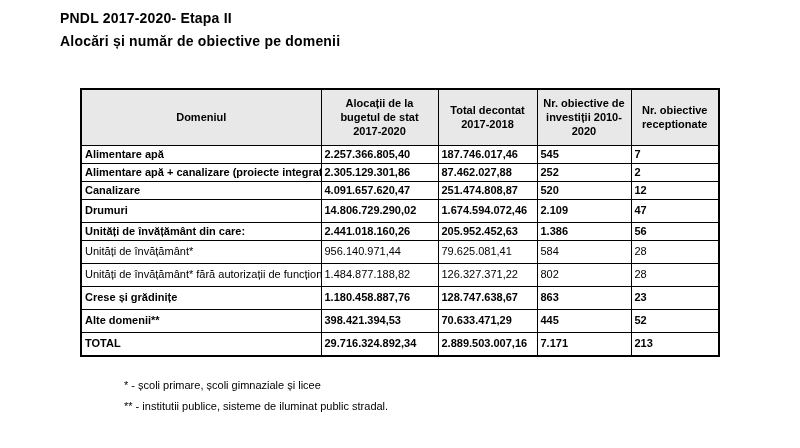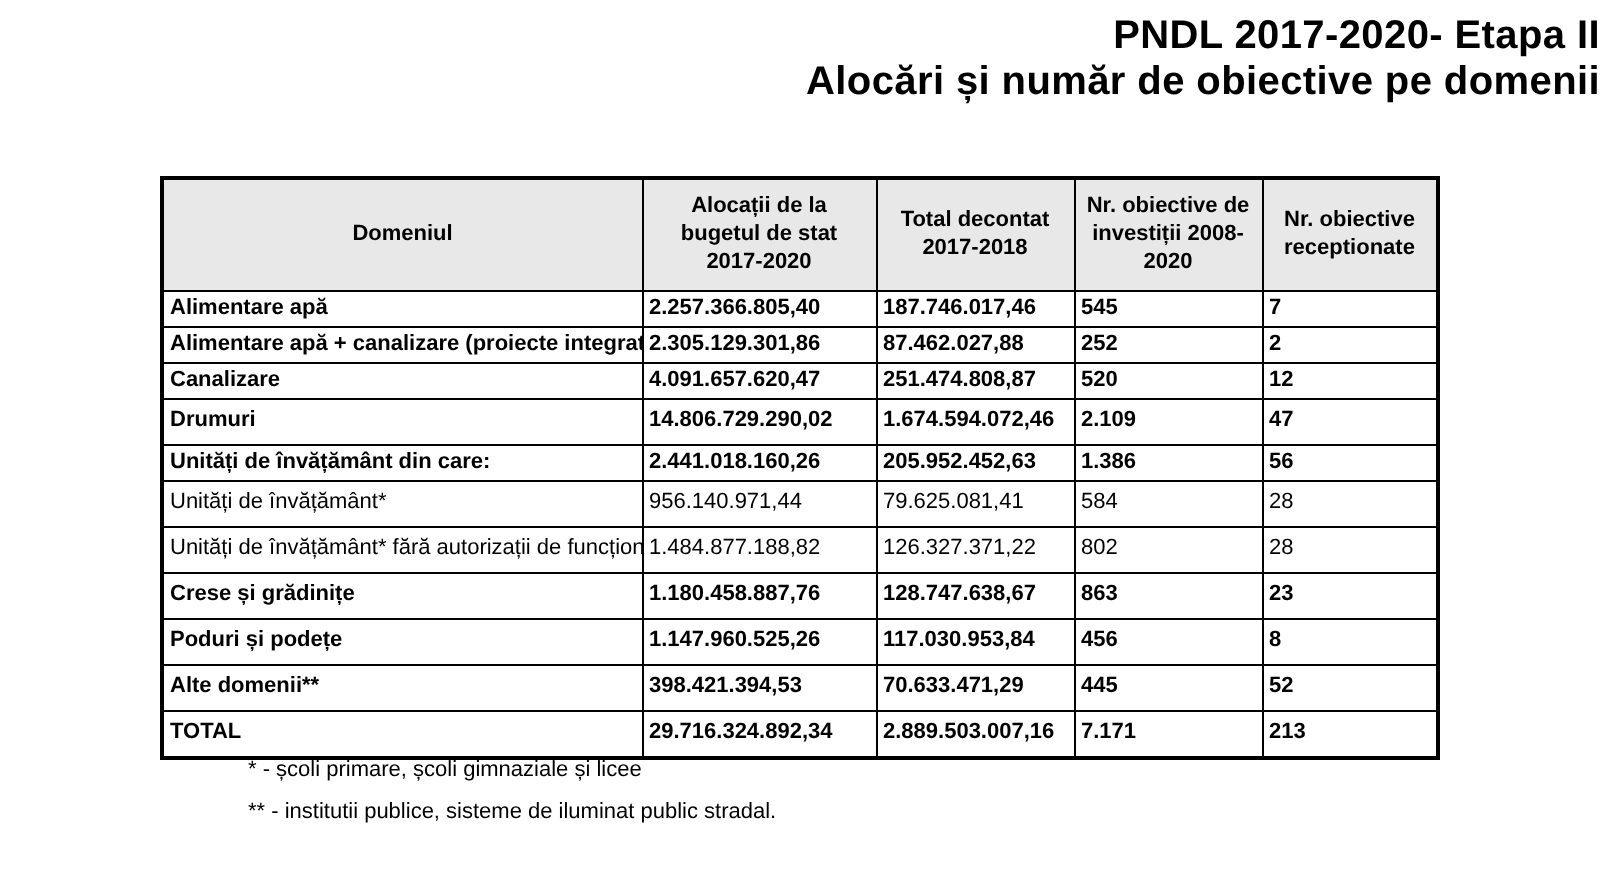--- a/index.html
+++ b/index.html
@@ -8,23 +8,23 @@
     width: 800px; height: 448px;
     background: #ffffff;
     font-family: "Liberation Sans", sans-serif;
     color: #000000;
     position: relative;
     overflow: hidden;
   }
   .title-block {
     position: absolute;
     top: 7px; left: 60px; width: 740px;
-    text-align: right;
+    text-align: left;
     font-weight: bold;
-    font-size: 20px;
+    font-size: 14px;
     line-height: 23px;
     letter-spacing: 0.2px;
   }
   table.main-table {
     position: absolute;
     top: 88px; left: 80px;
     width: 638px;
     border-collapse: collapse;
     table-layout: fixed;
     border: 2px solid #000;
@@ -76,21 +76,21 @@
     <col style="width:117px">
     <col style="width:99px">
     <col style="width:94px">
     <col style="width:88px">
   </colgroup>
   <thead>
     <tr>
       <th>Domeniul</th>
       <th>Alocații de la bugetul de stat 2017-2020</th>
       <th>Total decontat 2017-2018</th>
-      <th>Nr. obiective de investiții 2008-2020</th>
+      <th>Nr. obiective de investiții 2010-2020</th>
       <th>Nr. obiective receptionate</th>
     </tr>
   </thead>
   <tbody>
     <tr class="bold">
       <td class="label">Alimentare apă</td>
       <td class="num">2.257.366.805,40</td>
       <td class="num">187.746.017,46</td>
       <td class="num">545</td>
       <td class="num">7</td>
@@ -138,27 +138,20 @@
       <td class="num">28</td>
     </tr>
     <tr class="bold tall">
       <td class="label">Crese și grădinițe</td>
       <td class="num">1.180.458.887,76</td>
       <td class="num">128.747.638,67</td>
       <td class="num">863</td>
       <td class="num">23</td>
     </tr>
     <tr class="bold tall">
-      <td class="label">Poduri și podețe</td>
-      <td class="num">1.147.960.525,26</td>
-      <td class="num">117.030.953,84</td>
-      <td class="num">456</td>
-      <td class="num">8</td>
-    </tr>
-    <tr class="bold tall">
       <td class="label">Alte domenii**</td>
       <td class="num">398.421.394,53</td>
       <td class="num">70.633.471,29</td>
       <td class="num">445</td>
       <td class="num">52</td>
     </tr>
     <tr class="bold tall">
       <td class="label">TOTAL</td>
       <td class="num">29.716.324.892,34</td>
       <td class="num">2.889.503.007,16</td>

